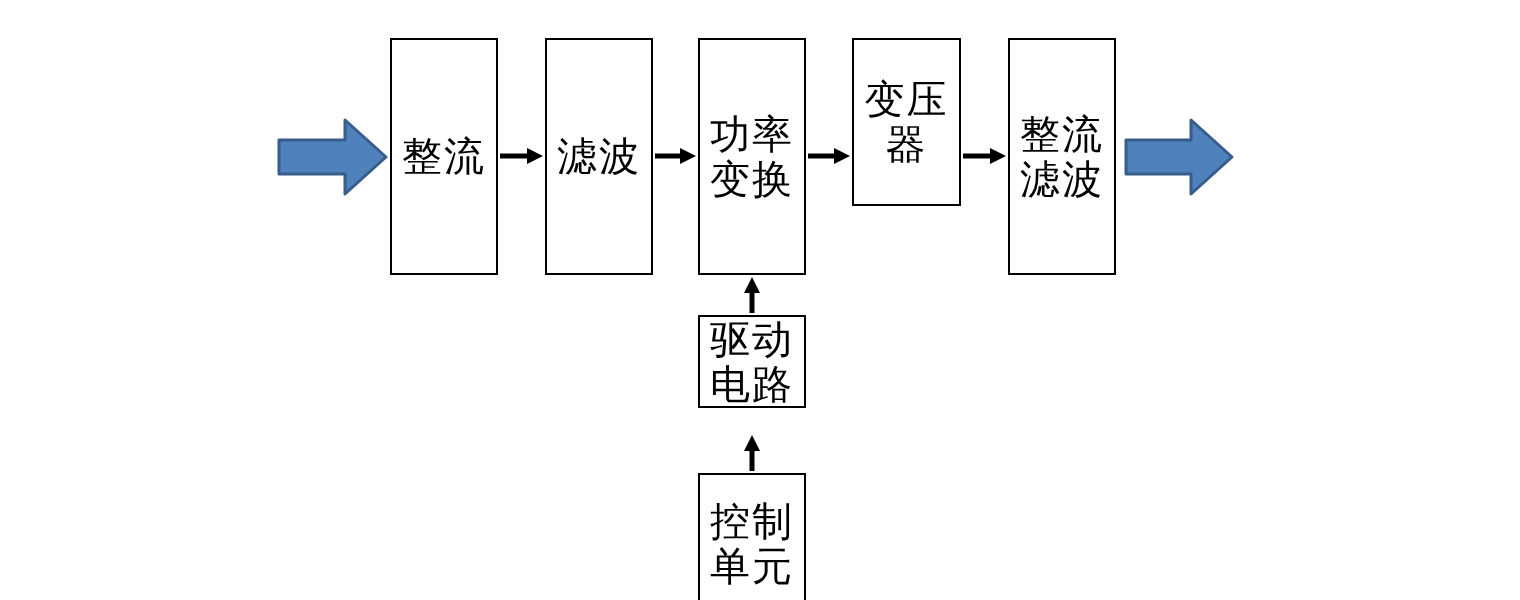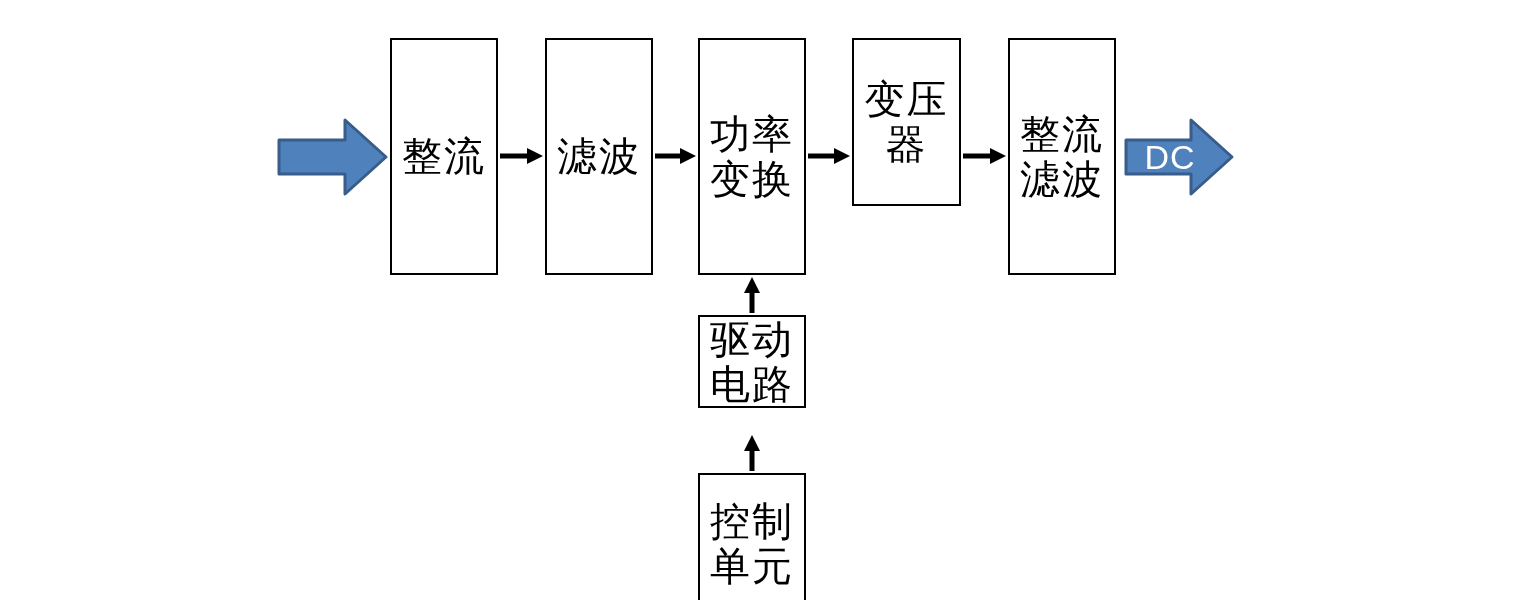--- a/index.html
+++ b/index.html
@@ -109,15 +109,14 @@
   <div class="block block-rectfilter">整流
 滤波</div>
 
   <div class="block block-drive">驱动
 电路</div>
 
   <div class="block block-control">控制
 单元</div>
 
 
-  <div class="io-label io-label-dc">DC</div>
 
 </div>
 
 </body></html>

